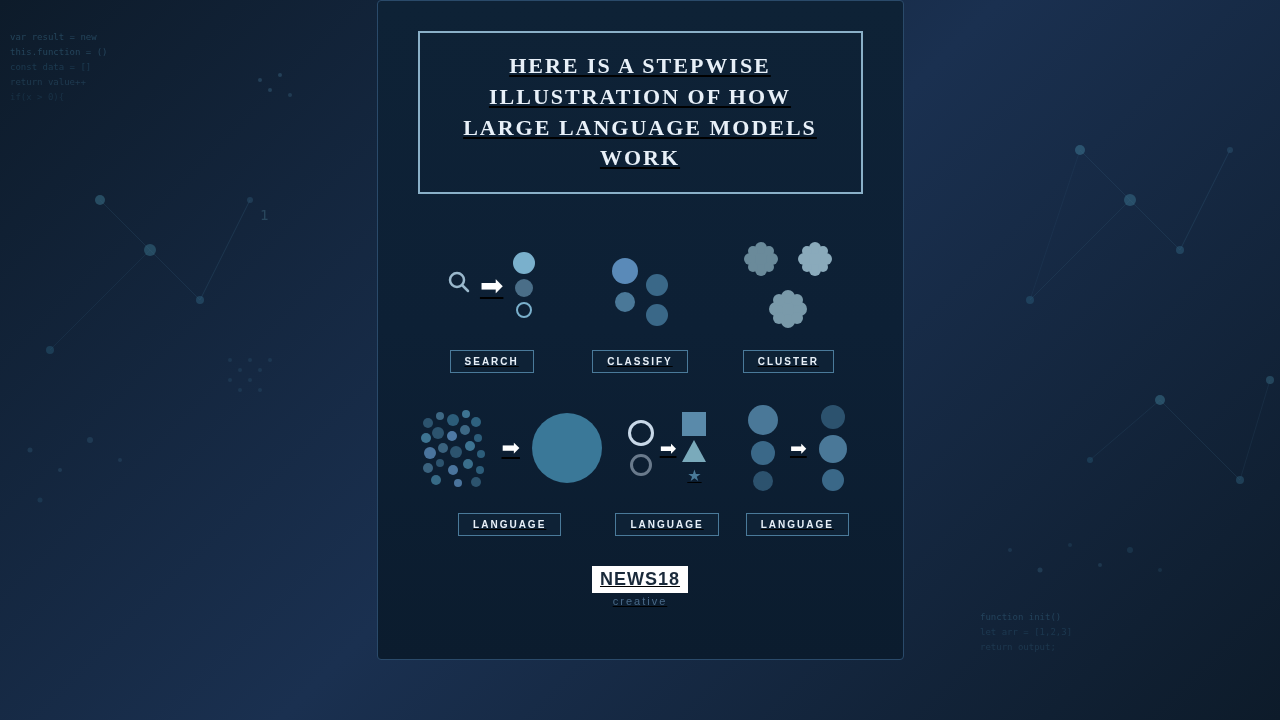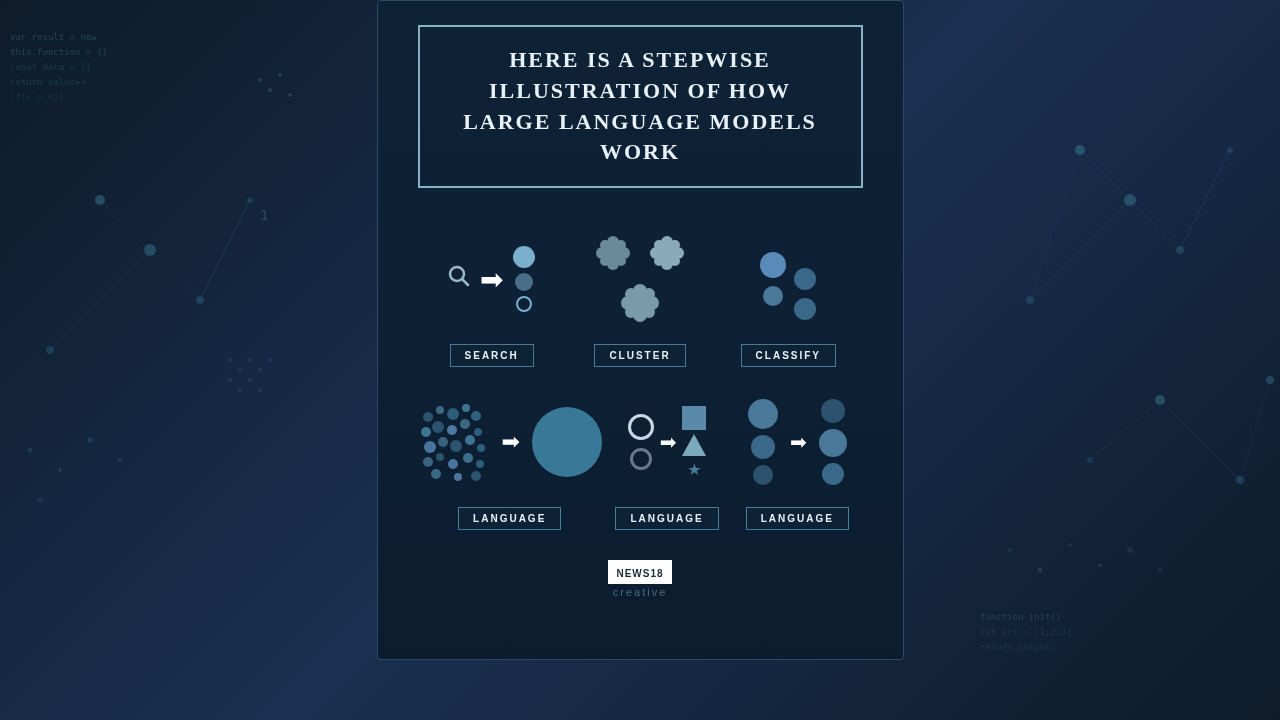--- a/index.html
+++ b/index.html
@@ -25,25 +25,26 @@
       overflow: hidden;
     }
 
     .main-card {
       position: relative;
       width: 527px;
       min-height: 660px;
       background: linear-gradient(180deg, #0e2236 0%, #0d2035 50%, #0b1c2e 100%);
       border: 1px solid #2a4a6a;
       border-radius: 4px;
-      padding: 24px 40px 30px 40px;
+      padding: 30px 40px 30px 40px;
       display: flex;
       flex-direction: column;
       align-items: center;
       z-index: 10;
+      text-decoration: underline;
     }
 
     .title-box {
       border: 2px solid #8ab0c8;
       padding: 18px 30px;
       margin-bottom: 36px;
       width: 100%;
       text-align: center;
     }
 
@@ -172,21 +173,21 @@
       display: flex;
       flex-direction: column;
       align-items: center;
     }
     .brand-box {
       background: white;
       padding: 3px 8px;
       display: inline-block;
     }
     .brand-news {
-      font-size: 10px;
+      font-size: 18px;
       font-weight: bold;
       font-family: 'Arial', sans-serif;
       color: #1a2a3a;
       letter-spacing: 1px;
     }
     .brand-creative {
       font-size: 11px;
       color: #4a6a88;
       letter-spacing: 2px;
       font-family: 'Arial', sans-serif;
@@ -327,20 +328,38 @@
             </div>
             <div class="arrow-right">➡</div>
             <div class="dots-col">
               <div class="dot-lg"></div>
               <div class="dot-md"></div>
               <div class="dot-sm-outline"></div>
             </div>
           </div>
         </div>
         <div class="step-label">SEARCH</div>
+      </div>
+
+      <div class="step-item">
+        <div class="step-visual">
+          <div class="classify-visual">
+            <div class="classify-pair">
+              <div style="display:flex;flex-direction:column;gap:8px;align-items:center;">
+                <div class="clf-dot-big" style="background:#5a8ab8;"></div>
+                <div class="clf-dot-med" style="background:#4a7898;"></div>
+              </div>
+              <div style="display:flex;flex-direction:column;gap:8px;align-items:center;margin-top:30px;">
+                <div class="clf-dot-big" style="background:#3a6888;width:22px;height:22px;"></div>
+                <div class="clf-dot-med" style="background:#3a6888;width:22px;height:22px;"></div>
+              </div>
+            </div>
+          </div>
+        </div>
+        <div class="step-label">CLASSIFY</div>
       </div>
 
       <div class="step-item">
         <div class="step-visual">
           <div style="display:flex;flex-direction:column;gap:6px;align-items:center;">
             <div style="display:flex;gap:12px;">
 
               <svg width="42" height="42" viewBox="0 0 42 42">
                 <circle cx="21" cy="21" r="8" fill="#6a8a9a"></circle>
                 <circle cx="21" cy="10" r="6" fill="#6a8a9a"></circle>
@@ -375,38 +394,20 @@
                 <circle cx="35" cy="23" r="7" fill="#7a9aaa"></circle>
                 <circle cx="14" cy="14" r="6" fill="#7a9aaa"></circle>
                 <circle cx="32" cy="14" r="6" fill="#7a9aaa"></circle>
                 <circle cx="14" cy="32" r="6" fill="#7a9aaa"></circle>
                 <circle cx="32" cy="32" r="6" fill="#7a9aaa"></circle>
               </svg>
             </div>
           </div>
         </div>
         <div class="step-label">CLUSTER</div>
-      </div>
-
-      <div class="step-item">
-        <div class="step-visual">
-          <div class="classify-visual">
-            <div class="classify-pair">
-              <div style="display:flex;flex-direction:column;gap:8px;align-items:center;">
-                <div class="clf-dot-big" style="background:#5a8ab8;"></div>
-                <div class="clf-dot-med" style="background:#4a7898;"></div>
-              </div>
-              <div style="display:flex;flex-direction:column;gap:8px;align-items:center;margin-top:30px;">
-                <div class="clf-dot-big" style="background:#3a6888;width:22px;height:22px;"></div>
-                <div class="clf-dot-med" style="background:#3a6888;width:22px;height:22px;"></div>
-              </div>
-            </div>
-          </div>
-        </div>
-        <div class="step-label">CLASSIFY</div>
       </div>
 
     </div>
 
     <div class="row">
 
       <div class="step-item">
         <div class="step-visual">
           <div class="summarize-visual">
 

